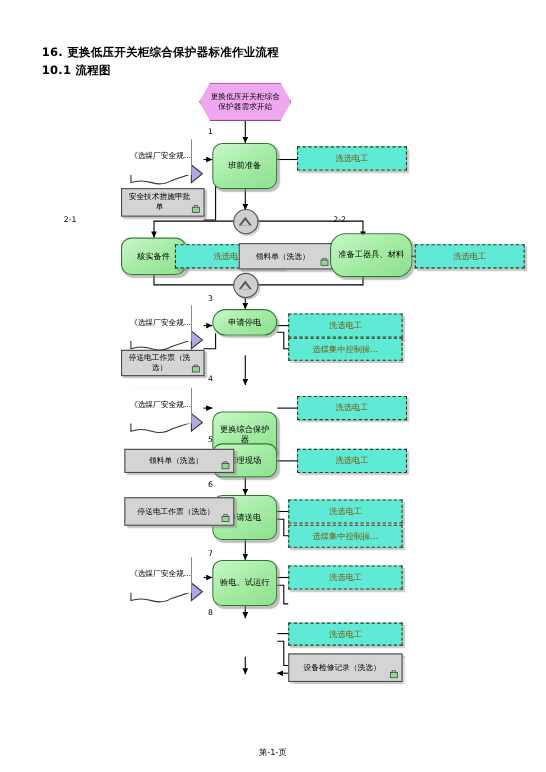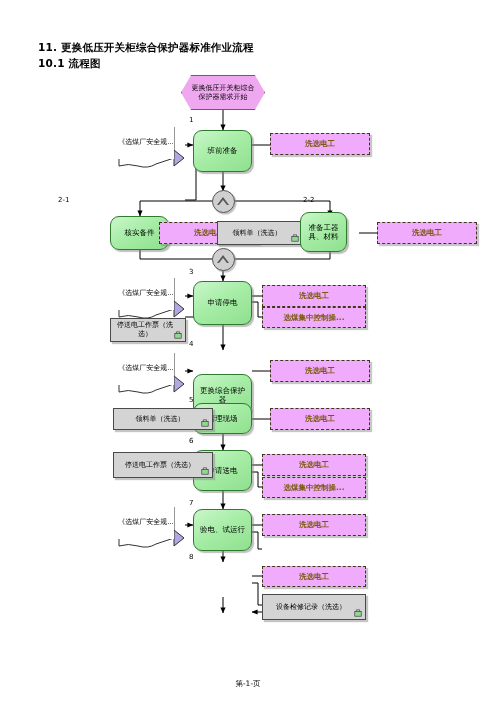--- a/index.html
+++ b/index.html
@@ -48,25 +48,24 @@
     background:linear-gradient(150deg,#caf6ca 0%,#a7eda7 45%,#8fe08f 100%);
     border:1px solid #2f7a2f;
     border-radius:9px;
     font-size:7.5px;color:#000;
     padding:0 5px;
     box-shadow:2px 2px 1px rgba(130,130,130,.5);
   }
 
   
   .role{
-    background:#f0abfc;
+    background:#5eead4;
     border:1px dashed #3a3a1a;
     font-size:7.5px;color:#7a5a12;
     box-shadow:2px 2px 1px rgba(130,130,130,.45);
-    font-weight:bold;
   }
 
   
   .form{
     background:#d4d4d4;
     border:1px solid #4a4a4a;
     font-size:7px;color:#000;
     padding:0 10px 0 4px;
     box-shadow:2px 2px 1px rgba(140,140,140,.5);
   }
@@ -175,60 +174,67 @@
       <line x1="185" y1="296" x2="193" y2="296" marker-end="url(#ah)"></line>
       <path d="M185,317 L196,317 L196,303" stroke="#000"></path>
       <line x1="185" y1="371" x2="193" y2="371" marker-end="url(#ah)"></line>
       <line x1="213" y1="419" x2="193" y2="419" marker-end="url(#ah)"></line>
       <line x1="213" y1="465" x2="193" y2="465" marker-end="url(#ah)"></line>
       <line x1="185" y1="525" x2="193" y2="525" marker-end="url(#ah)"></line>
       <path d="M262,612 L252,612" marker-end="url(#ah)"></path>
     </g>
   </svg>
 
-  <div class="title">11. 更换低压开关柜综合保护器标准作业流程</div>
+  <div class="title">16. 更换低压开关柜综合保护器标准作业流程</div>
   <div class="subtitle">10.1 流程图</div>
 
   <div class="node hex" style="left:181px;top:75px;width:84px;height:35px;">更换低压开关柜综合保护器需求开始</div>
 
   <div class="num" style="left:189px;top:116px;">1</div>
   <div class="node proc" style="left:193px;top:130px;width:59px;height:42px;">班前准备</div>
   <div class="node role" style="left:270px;top:133px;width:100px;height:22px;">洗选电工</div>
 
   <div class="docwrap" style="left:118px;top:126px;width:68px;height:44px;">
     <svg class="docsvg" width="68" height="44" viewBox="0 0 68 44">
       <path d="M1,1 H56 V32 L38,38 Q30,43 20,40 Q10,37 1,40 Z" fill="#fff" stroke="#333" stroke-width="1"></path>
       <path d="M56,24 L66,32 L56,40 Z" fill="#b0a8e0" stroke="#333" stroke-width="1"></path>
     </svg>
     <div class="doc" style="width:56px;height:33px;">《选煤厂安全规...</div>
   </div>
 
+  <div class="node form" style="left:110px;top:171px;width:76px;height:26px;position:absolute;">
+    <span>安全技术措施甲批单</span>
+    <svg class="corner" viewBox="0 0 10 10">
+      <rect x="1" y="3" width="8" height="6" fill="#8fd98f" stroke="#333" stroke-width="0.8"></rect>
+      <path d="M3,3 L3,1 L7,1 L7,3" fill="none" stroke="#333" stroke-width="0.8"></path>
+    </svg>
+  </div>
 
   <div class="junc" style="left:212px;top:190px;"></div>
 
   <div class="branch" style="left:58px;top:196px;">2-1</div>
   <div class="node proc" style="left:110px;top:216px;width:59px;height:34px;">核实备件</div>
   <div class="node role" style="left:159px;top:222px;width:100px;height:22px;">洗选电工</div>
 
   <div class="node form" style="left:217px;top:221px;width:86px;height:24px;position:absolute;">
     <span>领料单（洗选）</span>
     <svg class="corner" viewBox="0 0 10 10">
       <rect x="1" y="3" width="8" height="6" fill="#8fd98f" stroke="#333" stroke-width="0.8"></rect>
       <path d="M3,3 L3,1 L7,1 L7,3" fill="none" stroke="#333" stroke-width="0.8"></path>
     </svg>
   </div>
 
   <div class="branch" style="left:303px;top:196px;">2-2</div>
-  <div class="node proc" style="left:300px;top:212px;width:47px;height:40px;">准备工器具、材料</div>
+  <div class="node proc" style="left:300px;top:212px;width:75px;height:40px;border-radius:14px;">准备工器具、材料</div>
   <div class="node role" style="left:377px;top:222px;width:100px;height:22px;">洗选电工</div>
 
   <div class="junc" style="left:212px;top:248px;"></div>
 
   <div class="num" style="left:189px;top:268px;">3</div>
-  <div class="node proc" style="left:193px;top:281px;width:59px;height:44px;">申请停电</div>
+  <div class="node proc" style="left:193px;top:281px;width:59px;height:24px;border-radius:18px;">申请停电</div>
   <div class="node role" style="left:262px;top:285px;width:104px;height:22px;">洗选电工</div>
   <div class="node role" style="left:262px;top:307px;width:104px;height:21px;">选煤集中控制操...</div>
 
   <div class="docwrap" style="left:118px;top:277px;width:68px;height:44px;">
     <svg class="docsvg" width="68" height="44" viewBox="0 0 68 44">
       <path d="M1,1 H56 V32 L38,38 Q30,43 20,40 Q10,37 1,40 Z" fill="#fff" stroke="#333" stroke-width="1"></path>
       <path d="M56,24 L66,32 L56,40 Z" fill="#b0a8e0" stroke="#333" stroke-width="1"></path>
     </svg>
     <div class="doc" style="width:56px;height:33px;">《选煤厂安全规...</div>
   </div>

